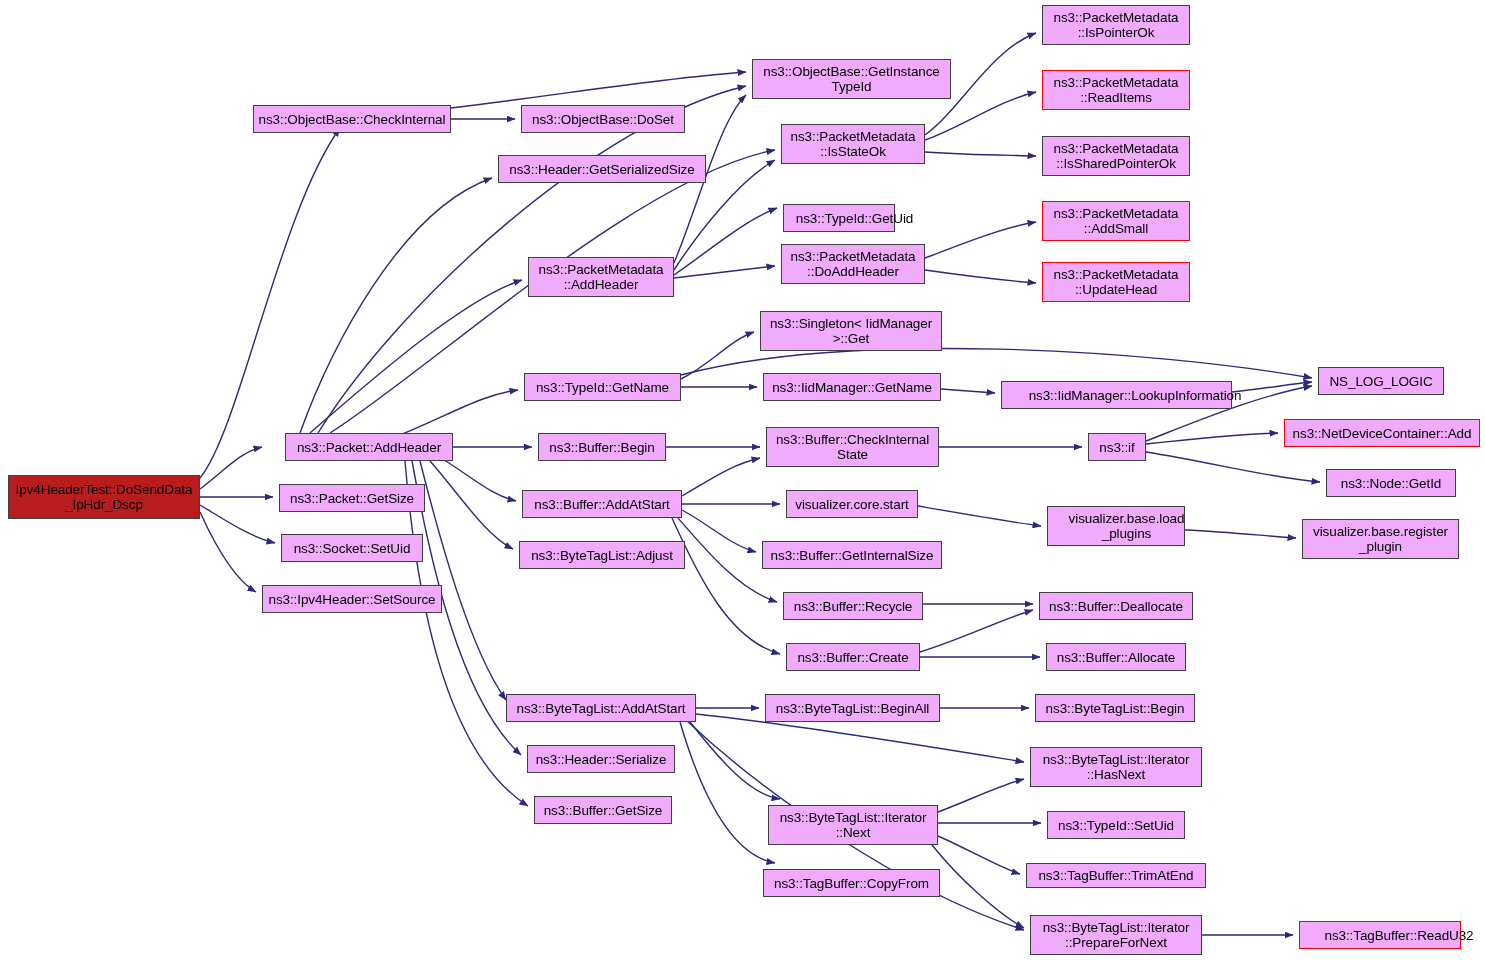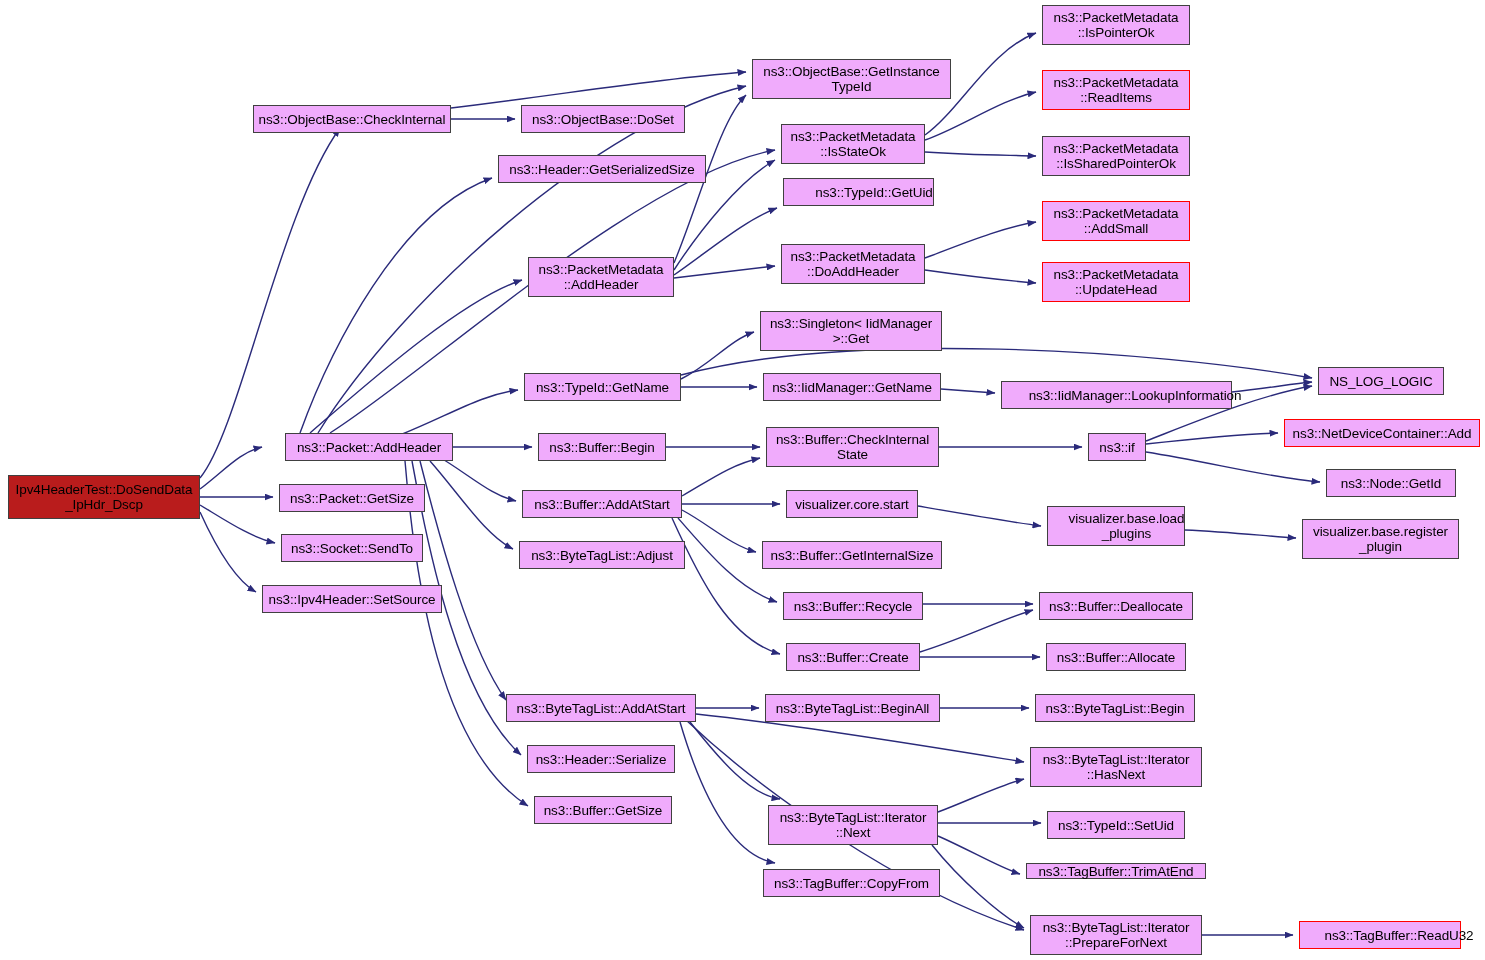--- a/index.html
+++ b/index.html
@@ -99,21 +99,21 @@
 _IpHdr_Dscp</div>
       <div class="node" style="left: 253px; top: 105px; width: 198px; height: 28px;">ns3::ObjectBase::CheckInternal</div>
       <div class="node" style="left: 521px; top: 105px; width: 164px; height: 28px;">ns3::ObjectBase::DoSet</div>
       <div class="node" style="left: 498px; top: 155px; width: 208px; height: 28px;">ns3::Header::GetSerializedSize</div>
       <div class="node" style="left: 528px; top: 257px; width: 146px; height: 40px;">ns3::PacketMetadata
 ::AddHeader</div>
       <div class="node" style="left: 752px; top: 59px; width: 199px; height: 40px;">ns3::ObjectBase::GetInstance
 TypeId</div>
       <div class="node" style="left: 781px; top: 124px; width: 144px; height: 40px;">ns3::PacketMetadata
 ::IsStateOk</div>
-      <div class="node" style="left: 783px; top: 178px; width: 151px; height: 28px; padding-left: 34px;">ns3::TypeId::GetUid</div>
+      <div class="node" style="left: 783px; top: 204px; width: 112px; height: 28px; padding-left: 34px;">ns3::TypeId::GetUid</div>
       <div class="node" style="left: 781px; top: 244px; width: 144px; height: 40px;">ns3::PacketMetadata
 ::DoAddHeader</div>
       <div class="node" style="left: 1042px; top: 5px; width: 148px; height: 40px;">ns3::PacketMetadata
 ::IsPointerOk</div>
       <div class="node red" style="left: 1042px; top: 70px; width: 148px; height: 40px;">ns3::PacketMetadata
 ::ReadItems</div>
       <div class="node" style="left: 1042px; top: 136px; width: 148px; height: 40px;">ns3::PacketMetadata
 ::IsSharedPointerOk</div>
       <div class="node red" style="left: 1042px; top: 201px; width: 148px; height: 40px;">ns3::PacketMetadata
 ::AddSmall</div>
@@ -126,21 +126,21 @@
       <div class="node" style="left: 1001px; top: 381px; width: 231px; height: 28px; padding-left: 40px;">ns3::IidManager::LookupInformation</div>
       <div class="node" style="left: 1318px; top: 367px; width: 126px; height: 28px;">NS_LOG_LOGIC</div>
       <div class="node" style="left: 268px; top: 433px; width: 168px; height: 28px; margin-left: 17px;">ns3::Packet::AddHeader</div>
       <div class="node" style="left: 538px; top: 433px; width: 128px; height: 28px;">ns3::Buffer::Begin</div>
       <div class="node" style="left: 766px; top: 427px; width: 173px; height: 40px;">ns3::Buffer::CheckInternal
 State</div>
       <div class="node" style="left: 1088px; top: 433px; width: 58px; height: 28px;">ns3::if</div>
       <div class="node red" style="left: 1284px; top: 419px; width: 196px; height: 28px;">ns3::NetDeviceContainer::Add</div>
       <div class="node" style="left: 1326px; top: 469px; width: 130px; height: 28px;">ns3::Node::GetId</div>
       <div class="node" style="left: 279px; top: 484px; width: 146px; height: 28px;">ns3::Packet::GetSize</div>
-      <div class="node" style="left: 281px; top: 534px; width: 142px; height: 28px;">ns3::Socket::SendTo</div>
+      <div class="node" style="left: 281px; top: 534px; width: 142px; height: 28px;">ns3::Socket::SetUid</div>
       <div class="node" style="left: 522px; top: 490px; width: 160px; height: 28px;">ns3::Buffer::AddAtStart</div>
       <div class="node" style="left: 786px; top: 490px; width: 132px; height: 28px;">visualizer.core.start</div>
       <div class="node" style="left: 1047px; top: 506px; width: 138px; height: 40px; padding-left: 24px;">visualizer.base.load
 _plugins</div>
       <div class="node" style="left: 1302px; top: 519px; width: 157px; height: 40px;">visualizer.base.register
 _plugin</div>
       <div class="node" style="left: 519px; top: 541px; width: 166px; height: 28px;">ns3::ByteTagList::Adjust</div>
       <div class="node" style="left: 762px; top: 541px; width: 180px; height: 28px;">ns3::Buffer::GetInternalSize</div>
       <div class="node" style="left: 262px; top: 585px; width: 180px; height: 28px;">ns3::Ipv4Header::SetSource</div>
       <div class="node" style="left: 783px; top: 592px; width: 140px; height: 28px;">ns3::Buffer::Recycle</div>
@@ -150,19 +150,19 @@
       <div class="node" style="left: 506px; top: 694px; width: 190px; height: 28px;">ns3::ByteTagList::AddAtStart</div>
       <div class="node" style="left: 765px; top: 694px; width: 175px; height: 28px;">ns3::ByteTagList::BeginAll</div>
       <div class="node" style="left: 1035px; top: 694px; width: 160px; height: 28px;">ns3::ByteTagList::Begin</div>
       <div class="node" style="left: 1030px; top: 747px; width: 172px; height: 40px;">ns3::ByteTagList::Iterator
 ::HasNext</div>
       <div class="node" style="left: 527px; top: 745px; width: 148px; height: 28px;">ns3::Header::Serialize</div>
       <div class="node" style="left: 768px; top: 805px; width: 170px; height: 40px;">ns3::ByteTagList::Iterator
 ::Next</div>
       <div class="node" style="left: 1047px; top: 811px; width: 138px; height: 28px;">ns3::TypeId::SetUid</div>
       <div class="node" style="left: 534px; top: 796px; width: 138px; height: 28px;">ns3::Buffer::GetSize</div>
-      <div class="node" style="left: 1026px; top: 863px; width: 180px; height: 16px;">ns3::TagBuffer::TrimAtEnd</div>
+      <div class="node" style="left: 1026px; top: 863px; width: 180px; height: 25px;">ns3::TagBuffer::TrimAtEnd</div>
       <div class="node" style="left: 763px; top: 869px; width: 177px; height: 28px;">ns3::TagBuffer::CopyFrom</div>
       <div class="node" style="left: 1030px; top: 915px; width: 172px; height: 40px;">ns3::ByteTagList::Iterator
 ::PrepareForNext</div>
       <div class="node red" style="left: 1299px; top: 921px; width: 162px; height: 28px; padding-left: 41px;">ns3::TagBuffer::ReadU32</div>
     </div>
 </div>
 
 </body></html>

